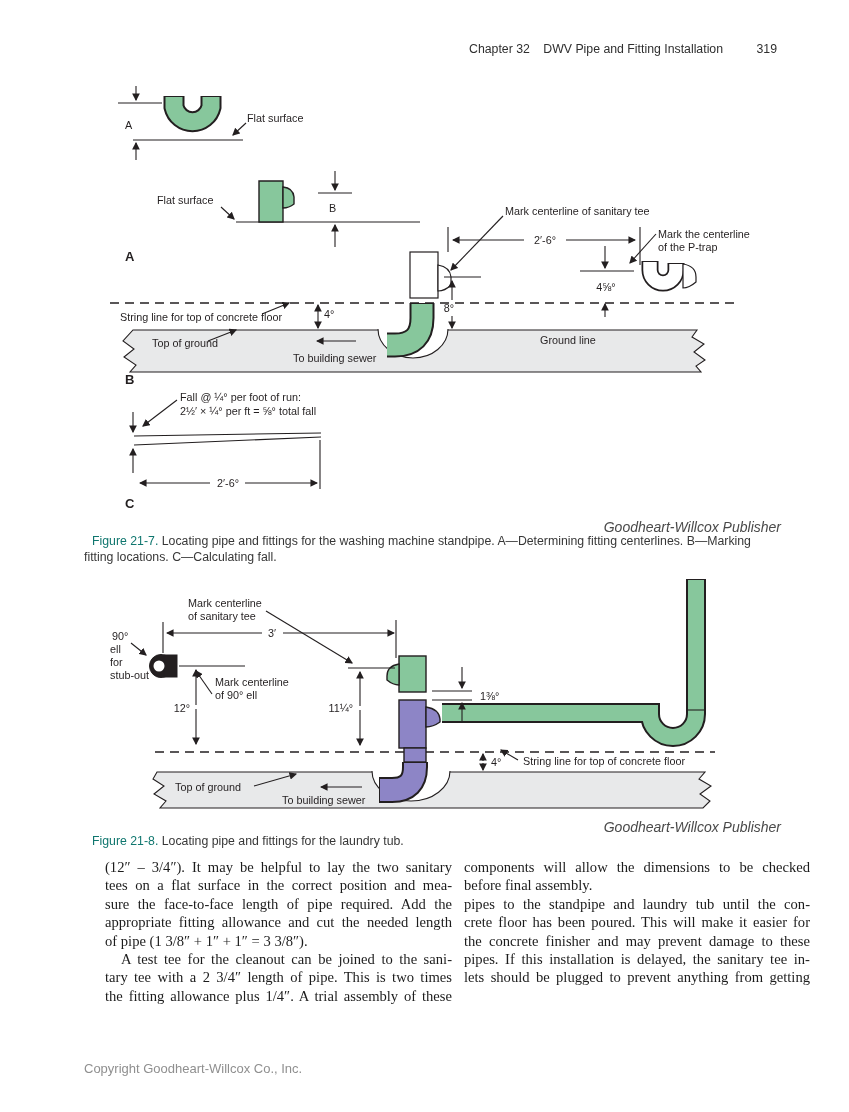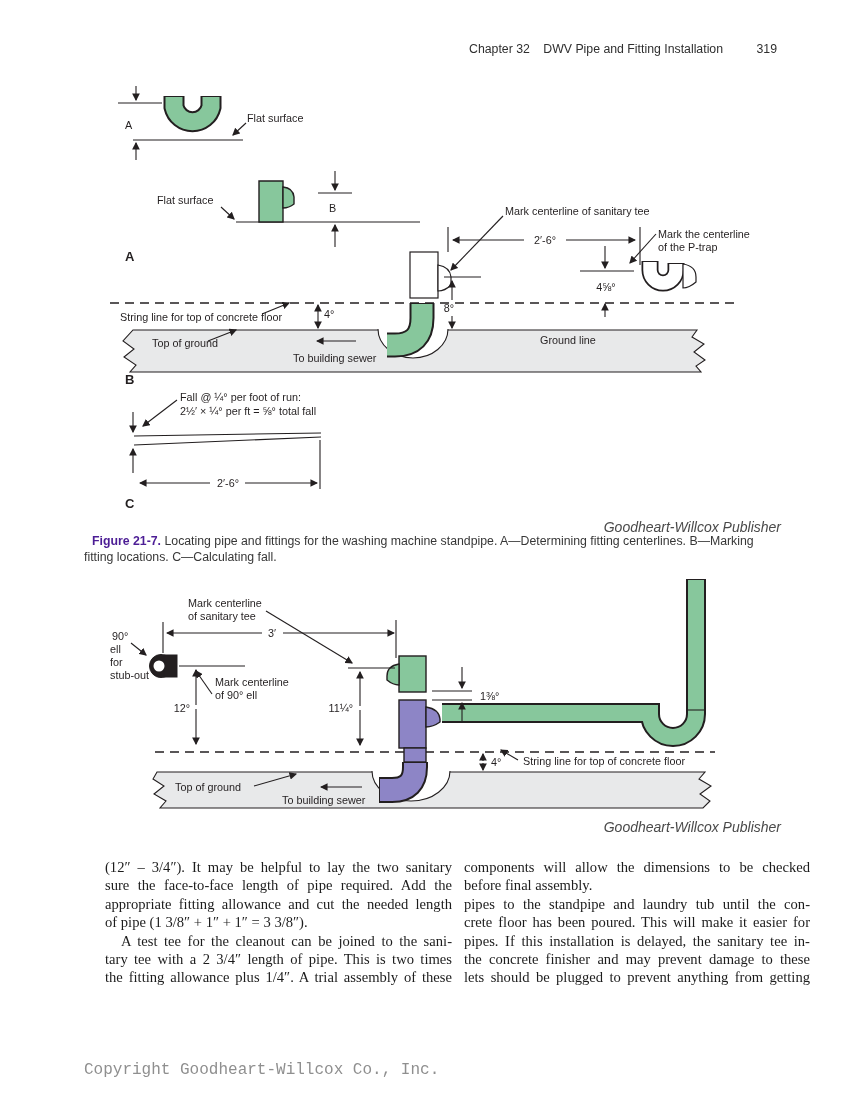--- a/index.html
+++ b/index.html
@@ -21,28 +21,28 @@
   .grnStroke{stroke:#87c79c;fill:none;}
   .pur{fill:#8d85c6;stroke:#231f20;stroke-width:1.4;}
   .purStroke{stroke:#8d85c6;fill:none;}
   .whiteStroke{stroke:#ffffff;fill:none;}
   .whitefit{fill:#ffffff;stroke:#231f20;stroke-width:1.2;}
   .ground{fill:#e8e9ea;stroke:#231f20;stroke-width:1.1;}
   .blackfit{fill:#231f20;stroke:#231f20;}
   
   .credit{font-style:italic;font-size:14px;color:#4a4a4a;}
   .caption{font-size:12.3px;color:#373737;line-height:15.5px;width:690px;}
-  .caption .figlbl{font-weight:bold;color:#4c1d95;padding-left:8px;}
+  .caption .figlbl{font-weight:normal;color:#0f766e;padding-left:8px;}
   
   .col{font-family:"Liberation Serif",serif;font-size:14.6px;line-height:18.4px;color:#1c1c1c;margin-left:21px;}
   .bl{text-align:justify;text-align-last:justify;white-space:normal;}
   .bl.last{text-align-last:left;}
   .bl.ind{text-indent:16px;}
   
-  #ftr{top:1061px;left:84px;font-size:16px;color:#8f8f8f;font-family:Liberation Mono, monospace;}
+  #ftr{top:1061px;left:84px;font-size:13px;color:#8f8f8f;}
 </style>
 </head>
 <body>
 
 <div id="page">
 
   <div class="abs" id="hdr">
     <span class="chap">Chapter 32</span>
     <span>DWV Pipe and Fitting Installation</span>
     <span class="pgnum">319</span>
@@ -243,35 +243,40 @@
     <text class="dl" x="523" y="765">String line for top of concrete floor</text>
     <line class="ln" x1="518" y1="760" x2="501" y2="750" marker-end="url(#ah8)"></line>
 
     <text class="dl" x="175" y="791">Top of ground</text>
     <line class="ln" x1="254" y1="786" x2="296" y2="774" marker-end="url(#ah8)"></line>
     <line class="ln" x1="362" y1="787" x2="321" y2="787" marker-end="url(#ah8)"></line>
     <text class="dl" x="282" y="804">To building sewer</text>
   </svg>
 
   <div class="abs credit" style="top:819px;right:68px">Goodheart-Willcox Publisher</div>
+  <div class="abs caption" style="top:834px;left:84px">
+    <span class="figlbl">Figure 21-8.</span>
+    <span>Locating pipe and fittings for the laundry tub.</span>
+  </div>
 
   <div class="abs col" style="top:858px;left:84px;width:347px">
     <div class="bl">(12″ – 3/4″). It may be helpful to lay the two sanitary</div>
+    <div class="bl">tees on a flat surface in the correct position and mea-</div>
     <div class="bl">sure the face-to-face length of pipe required. Add the</div>
     <div class="bl">appropriate fitting allowance and cut the needed length</div>
     <div class="bl last">of pipe (1 3/8″ + 1″ + 1″ = 3 3/8″).</div>
     <div class="bl ind">A test tee for the cleanout can be joined to the sani-</div>
     <div class="bl">tary tee with a 2 3/4″ length of pipe. This is two times</div>
     <div class="bl">the fitting allowance plus 1/4″. A trial assembly of these</div>
   </div>
   <div class="abs col" style="top:858px;left:443px;width:346px">
     <div class="bl">components will allow the dimensions to be checked</div>
     <div class="bl last">before final assembly.</div>
     <div class="bl">pipes to the standpipe and laundry tub until the con-</div>
     <div class="bl">crete floor has been poured. This will make it easier for</div>
+    <div class="bl">the concrete finisher and may prevent damage to these</div>
     <div class="bl">pipes. If this installation is delayed, the sanitary tee in-</div>
-    <div class="bl">the concrete finisher and may prevent damage to these</div>
     <div class="bl">lets should be plugged to prevent anything from getting</div>
   </div>
 
   <div class="abs" id="ftr">Copyright Goodheart-Willcox Co., Inc.</div>
 
 </div>
 
 </body></html>

